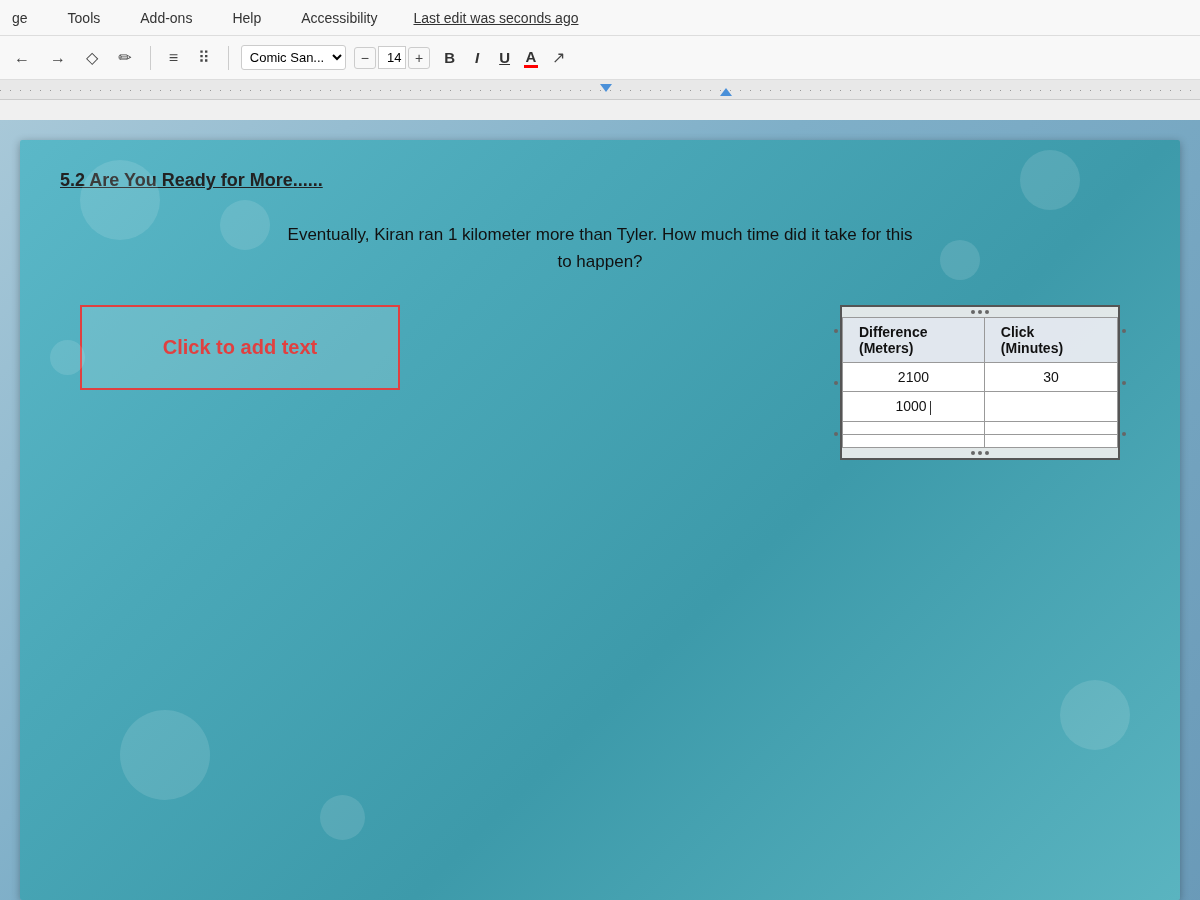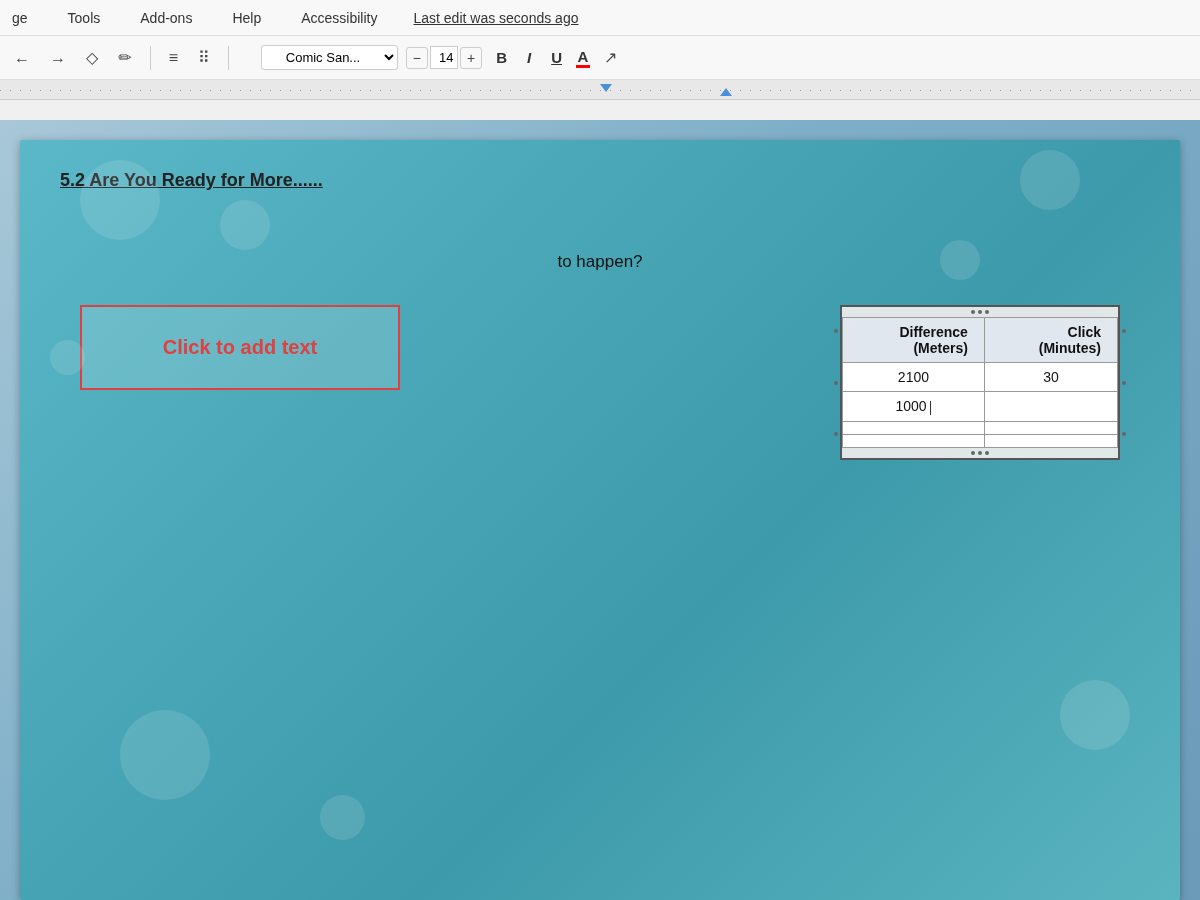--- a/index.html
+++ b/index.html
@@ -54,26 +54,25 @@
       border-radius: 3px;
     }
     .toolbar-separator {
       width: 1px;
       height: 24px;
       background: #ccc;
       margin: 0 4px;
     }
     .font-name {
       font-size: 13px;
-      padding: 3px 20px;
+      padding: 3px 4px;
       border: 1px solid #ccc;
       border-radius: 3px;
       background: white;
       min-width: 100px;
-      margin-left: 20px;
     }
     .font-size-area {
       display: flex;
       align-items: center;
       gap: 2px;
     }
     .font-size-display {
       font-size: 13px;
       padding: 3px 8px;
       border: 1px solid #ccc;
@@ -261,21 +260,21 @@
     .data-table {
       width: 100%;
       border-collapse: collapse;
     }
     .data-table th {
       background: rgba(200,200,220,0.3);
       border: 1px solid #999;
       padding: 6px 16px;
       font-size: 14px;
       font-weight: bold;
-      text-align: right;
+      text-align: left;
       color: #111;
     }
     .data-table td {
       border: 1px solid #999;
       padding: 6px 16px;
       font-size: 14px;
       text-align: center;
       background: white;
       color: #111;
     }
@@ -381,21 +380,21 @@
     <div class="bg-circle" style="width:40px;height:40px;top:100px;right:200px;"></div>
     <div class="bg-circle" style="width:90px;height:90px;bottom:100px;left:100px;"></div>
     <div class="bg-circle" style="width:45px;height:45px;bottom:60px;left:300px;"></div>
     <div class="bg-circle" style="width:70px;height:70px;bottom:150px;right:50px;"></div>
     <div class="bg-circle" style="width:35px;height:35px;top:200px;left:30px;"></div>
 
     <div class="section-title">5.2 Are You Ready for More......</div>
 
 
     <div class="question-text">
-      <br>
+      <span>Eventually, Kiran ran 1 kilometer more than Tyler. How much time did it take for this</span><br>
       <span>to happen?</span>
     </div>
 
     <div class="bottom-area">
 
       <div class="add-text-box">
         <span class="add-text-label">Click to add text</span>
       </div>
 
       <div class="table-container">

